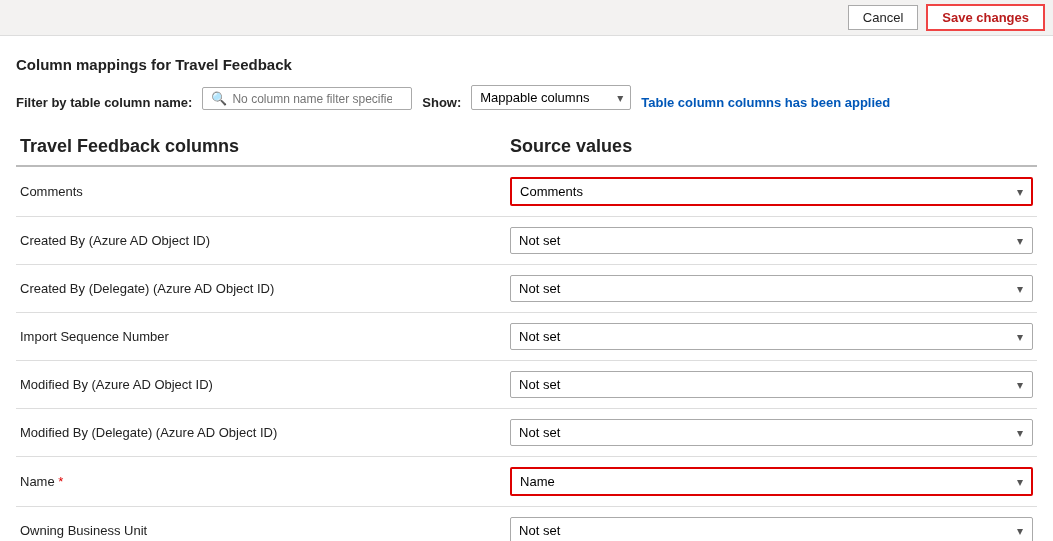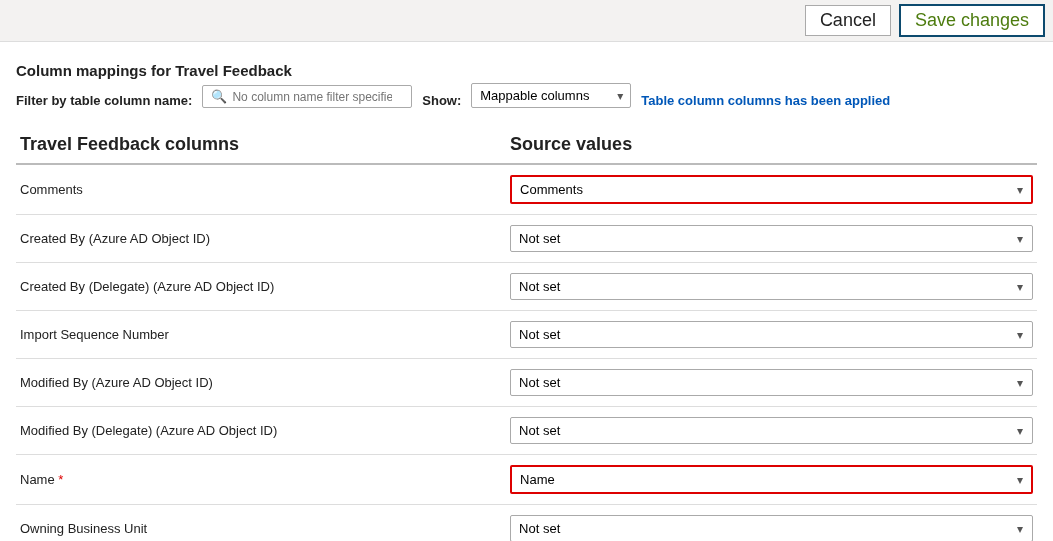--- a/index.html
+++ b/index.html
@@ -14,31 +14,31 @@
       display: flex;
       justify-content: flex-end;
       align-items: center;
       padding: 4px 8px;
       background: #f3f2f1;
       border-bottom: 1px solid #ddd;
       gap: 8px;
     }
     .toolbar-btn {
       padding: 4px 14px;
-      font-size: 18px;
+      font-size: 13px;
       cursor: pointer;
       border: 1px solid #aaa;
       background: #fff;
       color: #222;
     }
     .toolbar-btn.primary {
-      border: 2px solid #0c4a6e;
-      background: #fff;
-      color: #4d7c0f;
-      font-weight: 400;
+      border: 2px solid #ef4444;
+      background: #fff;
+      color: #b91c1c;
+      font-weight: 700;
     }
     
     .main {
       padding: 20px 16px 10px 16px;
     }
     .page-title {
       font-size: 15px;
       font-weight: 600;
       margin-bottom: 4px;
     }
@@ -90,20 +90,21 @@
       background: #fff;
       appearance: none;
       -webkit-appearance: none;
       cursor: pointer;
       min-width: 160px;
       position: relative;
     }
     .select-wrap {
       position: relative;
       display: inline-block;
+      margin-top: 8px;
     }
     .select-wrap::after {
       content: '▾';
       position: absolute;
       right: 8px;
       top: 50%;
       transform: translateY(-50%);
       pointer-events: none;
       color: #555;
       font-size: 12px;

